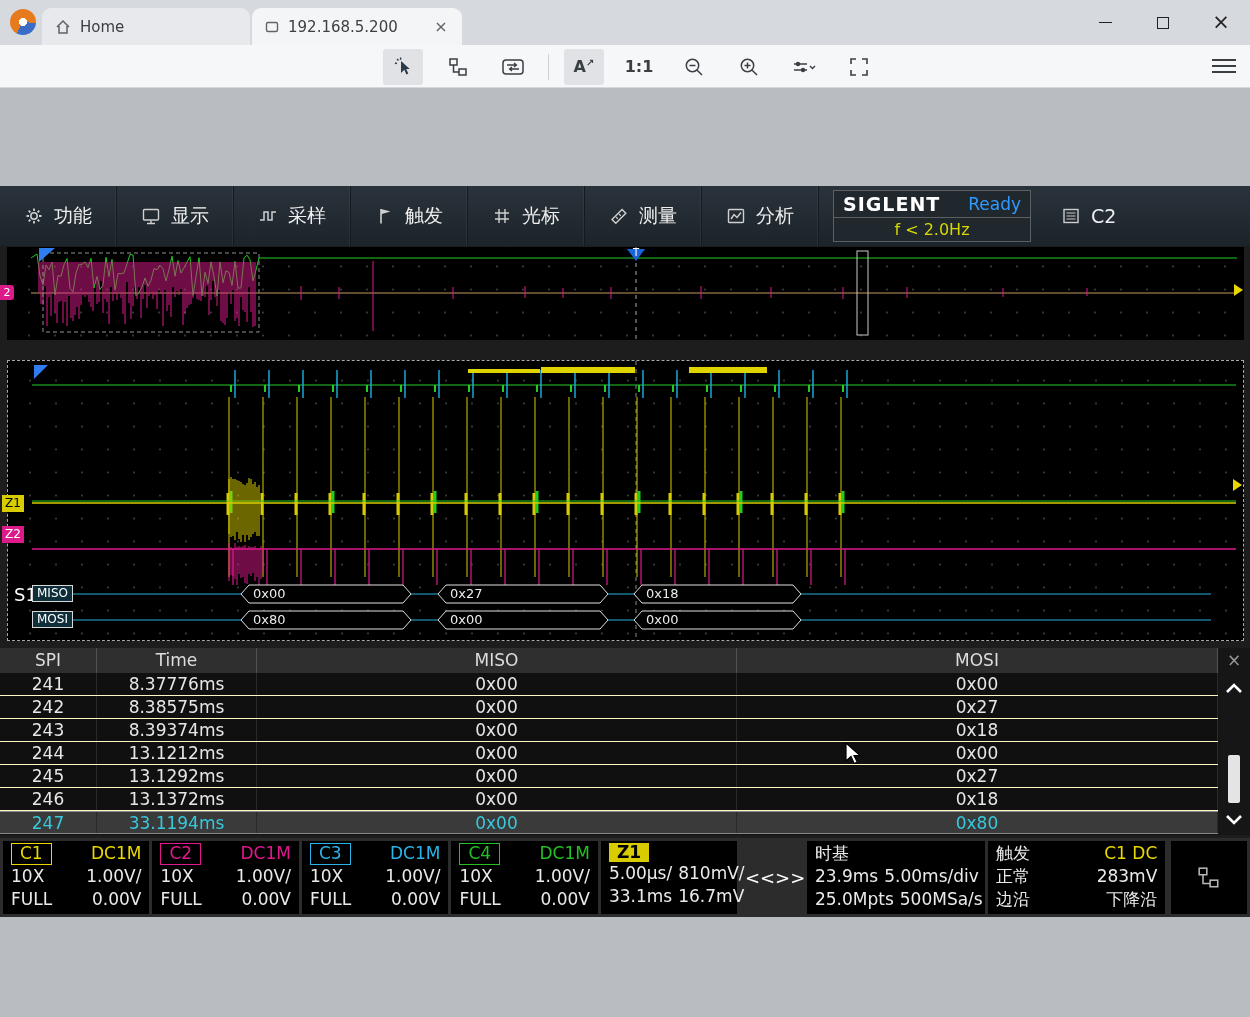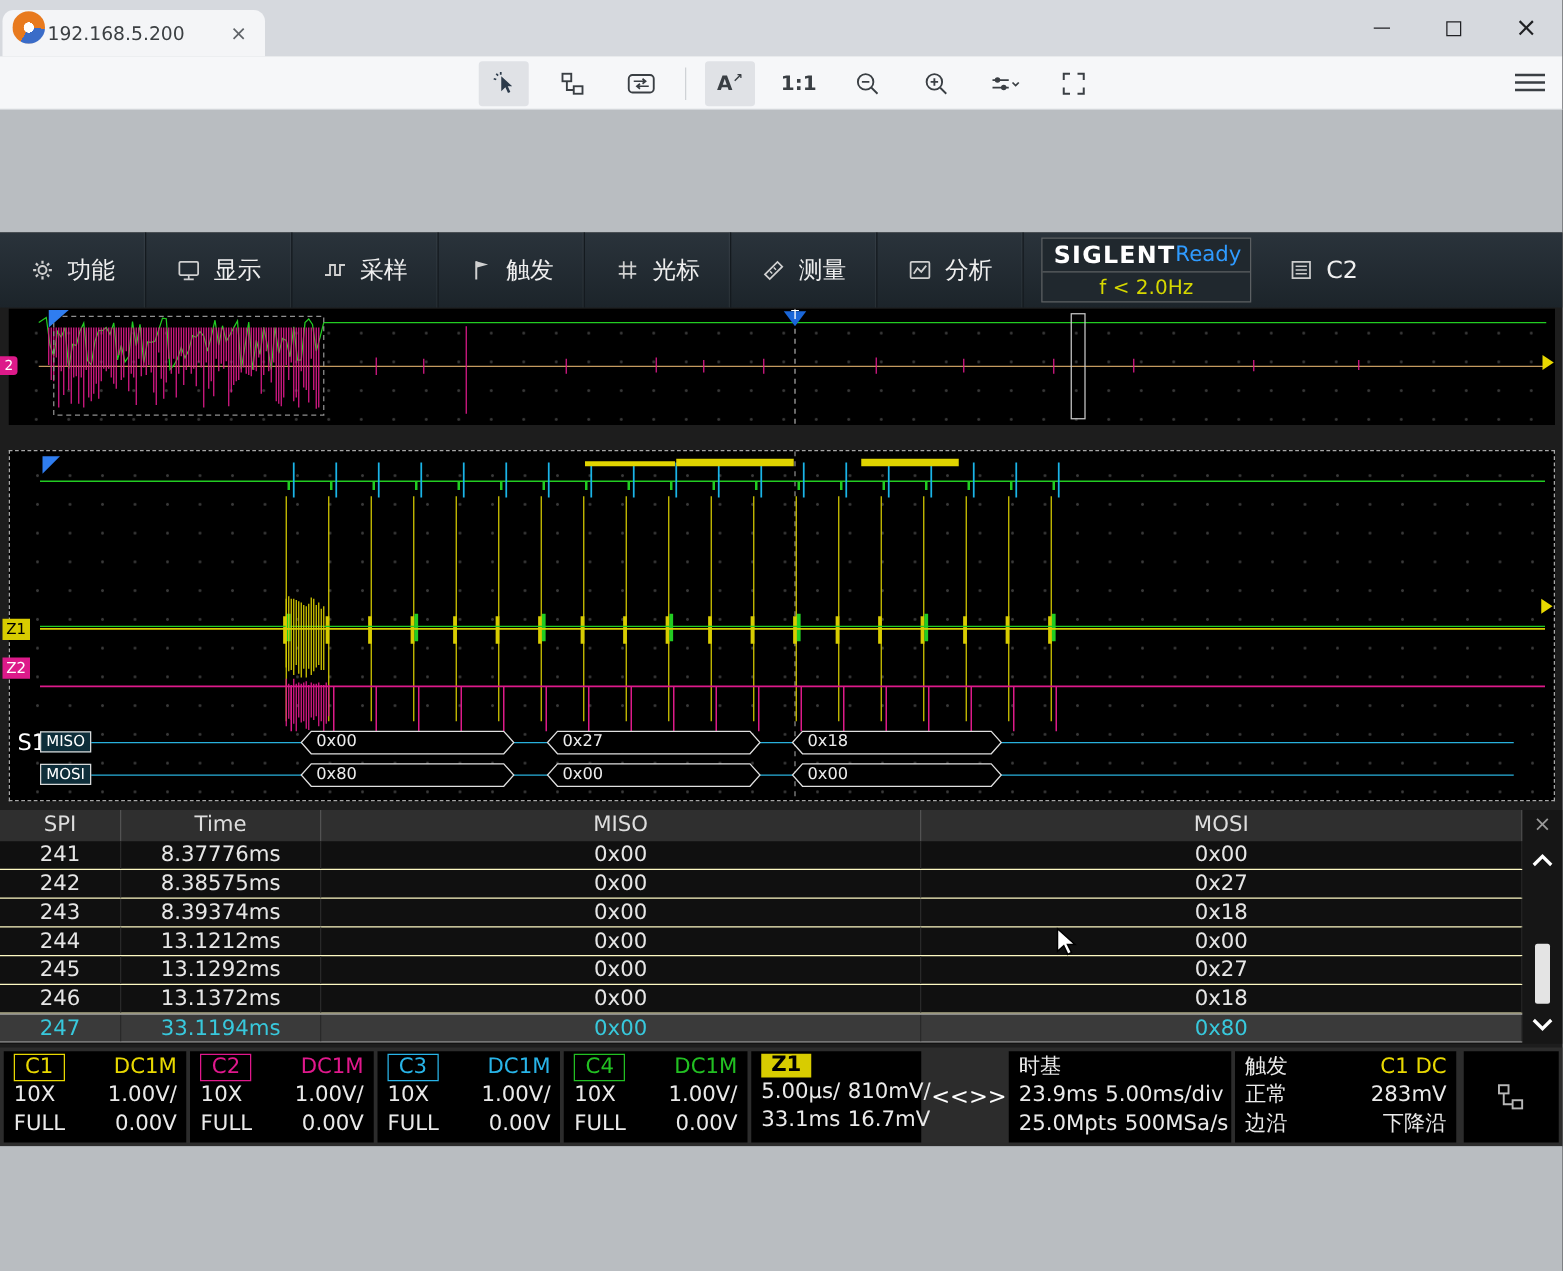--- a/index.html
+++ b/index.html
@@ -29,21 +29,21 @@
   .txt-ico{font-size:16px;font-weight:bold;color:#3a3f44}
   .a-arrow{font-size:10px;vertical-align:super}
   .hamburger{position:absolute;right:14px;top:9px;width:24px;height:24px;display:flex;flex-direction:column;justify-content:center;gap:4px}
   .hamburger div{height:2px;background:#3a3f44}
   .gap1{height:98px;background:#b9bdc1}
   
   .scope{background:#1d1d1d}
   .menubar{height:60px;background:linear-gradient(#2a333b,#1c242a);display:flex;align-items:stretch;color:#efefef}
   .menu-item{display:flex;align-items:center;gap:10px;padding:0 24px;font-size:19px;
              border-right:1px solid #141a1f;box-shadow:inset -1px 0 rgba(255,255,255,.05)}
-  .brand-box{align-self:center;width:168px;border:1px solid #5c6063;color:#fff;margin-left:14px;background:#20282e}
+  .brand-box{align-self:center;width:198px;border:1px solid #5c6063;color:#fff;margin-left:14px;background:#20282e}
   .brand-row1{display:flex;justify-content:space-between;align-items:center;padding:2px 9px;font-size:19px}
   .brand{font-weight:bold;letter-spacing:1px}
   .ready{color:#2f9bff;font-size:17px}
   .brand-row2{border-top:1px solid #5c6063;text-align:center;color:#d6d800;font-size:16px;padding:2px 0}
   .c2-ind{display:flex;align-items:center;gap:10px;margin-left:30px;font-size:19px}
   
   .plot{background-color:#000;background-image:radial-gradient(#383838 1px,transparent 1.4px);
         background-size:26px 23px;background-position:9px 8px;position:relative}
   .overview-wrap{height:94px;padding:1px 6px 0 7px;position:relative}
   .overview{width:1237px;height:93px}
@@ -88,20 +88,26 @@
   .netbox{width:76px;height:73px;background:#000;display:flex;align-items:center;justify-content:center}
   .gap2{height:100px;background:#b9bdc1}
   .mouse-cursor{position:absolute;left:845px;top:742px;z-index:50}
   svg{display:block}
 </style>
 </head>
 <body>
 
 <div class="titlebar">
   <div class="logo"></div>
+  <div class="tab tab-home">
+    <svg width="18" height="18" viewBox="0 0 18 18">
+      <path d="M3 9 L9 3 L15 9 M5 8 V15 H13 V8" stroke="#5f6368" stroke-width="1.5" fill="none"></path>
+    </svg>
+    <span>Home</span>
+  </div>
   <div class="tab tab-ip">
     <svg width="16" height="16" viewBox="0 0 16 16">
       <rect x="2.5" y="3.5" width="11" height="9" rx="1.5" stroke="#5f6368" fill="none" stroke-width="1.4"></rect>
     </svg>
     <span>192.168.5.200</span>
     <span class="grow"></span>
     <span class="tab-close">×</span>
   </div>
   <div class="win-controls">
     <div class="win-btn">

